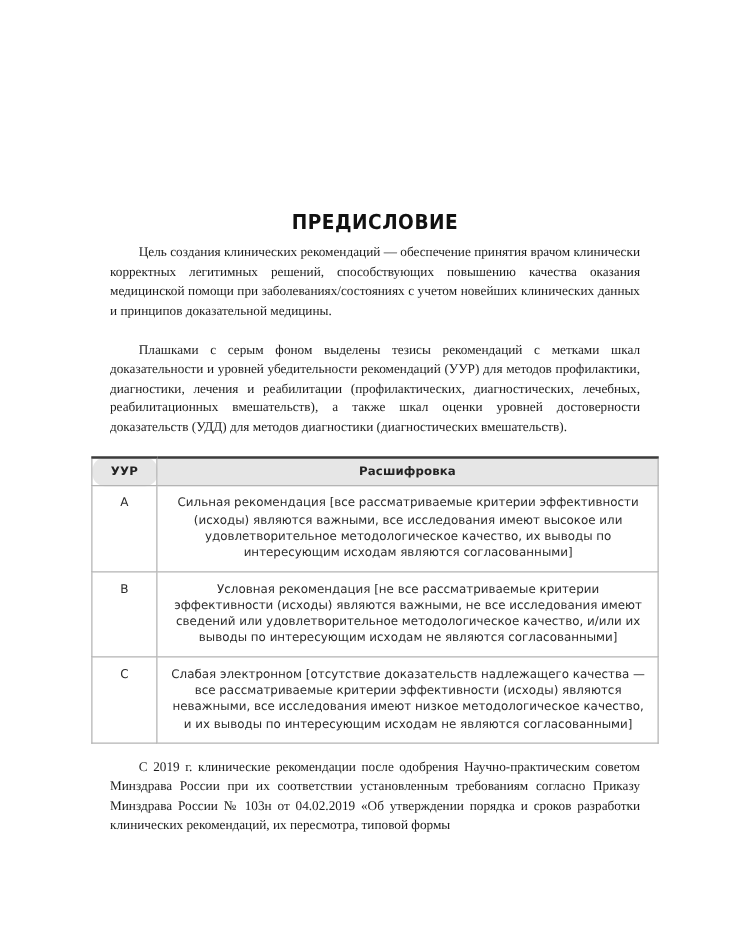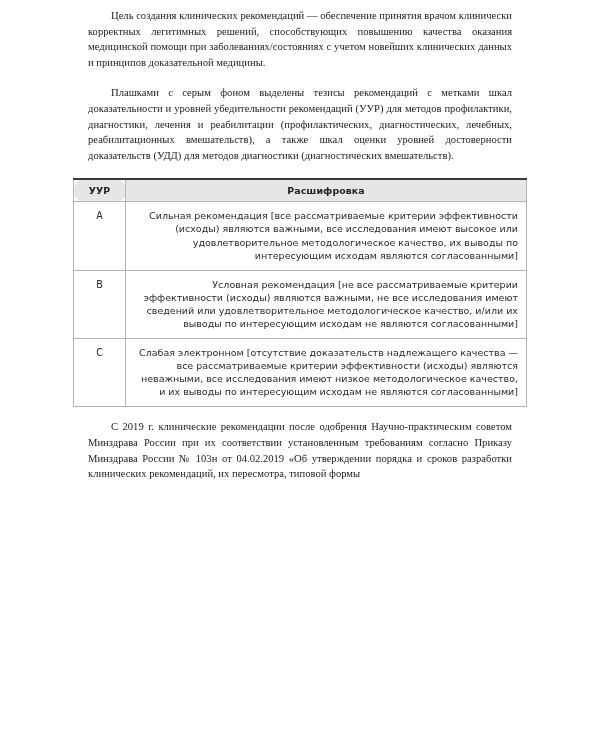--- a/index.html
+++ b/index.html
@@ -84,31 +84,32 @@
     padding: 7px 8px 8px 9px;
   }
   .rec-table tbody td.code-cell {
     text-align: center;
     padding-left: 2px;
     padding-right: 2px;
     font-size: 9.6px;
     color: #2a2a2a;
   }
   .rec-table tbody td.desc-cell {
-    text-align: right;
+    text-align: center;
   }
   .after-table {
     margin-top: 12px;
   }
 </style>
 </head>
 <body>
 
 <div class="page">
 
+  <h1 class="page-title">ПРЕДИСЛОВИЕ</h1>
 
   <p class="body-text first">Цель создания клинических рекомендаций — обеспечение принятия врачом клинически корректных легитимных решений, способствующих повышению качества оказания медицинской помощи при заболеваниях/состояниях с учетом новейших клинических данных и принципов доказательной медицины.</p>
 
 
 
   <p class="body-text">Плашками с серым фоном выделены тезисы рекомендаций с метками шкал доказательности и уровней убедительности рекомендаций (УУР) для методов профилактики, диагностики, лечения и реабилитации (профилактических, диагностических, лечебных, реабилитационных вмешательств), а также шкал оценки уровней достоверности доказательств (УДД) для методов диагностики (диагностических вмешательств).</p>
 
   <table class="rec-table">
     <colgroup>
       <col class="col-code">

